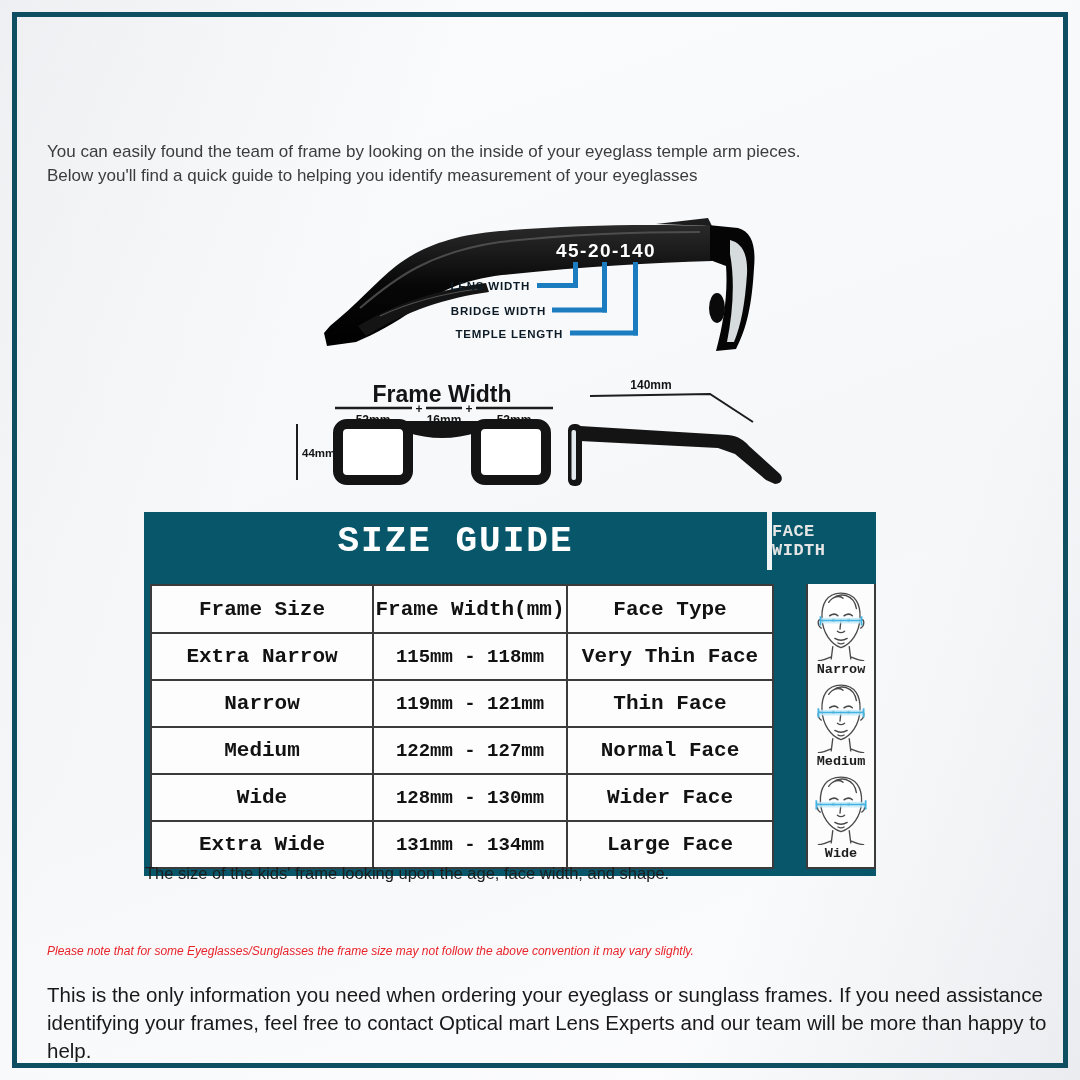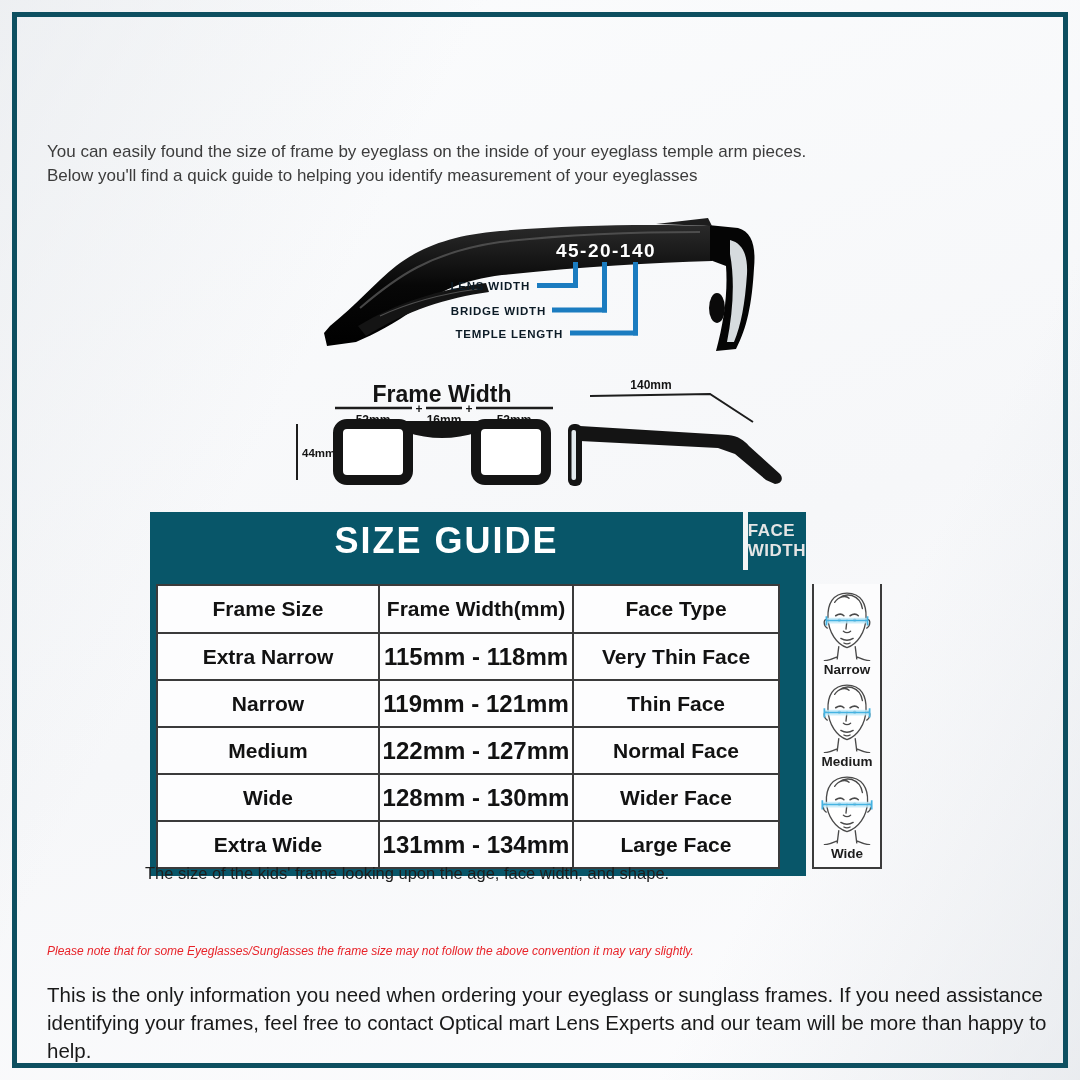--- a/index.html
+++ b/index.html
@@ -10,34 +10,34 @@
       linear-gradient(297deg, rgba(221,225,230,.60) 0%, rgba(255,255,255,0) 26%),
       linear-gradient(117deg, rgba(226,229,233,.55) 0%, rgba(255,255,255,0) 30%),
       linear-gradient(160deg,#fbfcfd 0%,#f6f7f9 55%,#fdfdfe 100%);
   }
   .frame-border{position:absolute;inset:12px;border:5px solid #0d4f60;pointer-events:none;}
   .logo{position:absolute;left:418px;top:24px;width:304px;height:100px;}
   .intro{position:absolute;left:47px;top:140px;width:980px;font-size:17px;line-height:1.42;color:#3c3c3c;margin:0;}
   .temple-svg{position:absolute;left:300px;top:212px;}
   .frame-svg{position:absolute;left:280px;top:368px;}
 
-  .guide{position:absolute;left:150px;top:512px;width:656px;background:#085669;box-sizing:border-box;}
+  .guide{position:absolute;left:144px;top:512px;width:732px;background:#085669;box-sizing:border-box;font-family:Liberation Mono, monospace;}
   .guide-header{display:flex;height:58px;}
   .size-title{width:623px;display:flex;align-items:center;justify-content:center;
     color:#fff;font-size:36px;font-weight:800;letter-spacing:2px;}
   .hgap{width:5px;background:#f2f5f6;}
   .face-title{flex:1;display:flex;align-items:center;justify-content:center;
     color:#e5e5e5;font-size:17px;font-weight:800;letter-spacing:.5px;}
   .guide-body{display:flex;padding:14px 6px 7px 6px;gap:28px;}
   table.sizes{border-collapse:collapse;width:620px;table-layout:fixed;background:#fdfdfe;}
   table.sizes th,table.sizes td{border:2px solid #3b3b3b;text-align:center;padding:0;color:#121212;background:#fdfdfe;}
   table.sizes th{height:46px;font-size:21px;font-weight:700;}
   table.sizes td{height:45px;}
   td.c-size,td.c-face{font-size:21px;font-weight:700;}
-  td.c-width{font-size:24px;font-weight:600;}
+  td.c-width{font-size:19px;font-weight:600;}
   .col1{width:220px;}.col2{width:192px;}.col3{width:204px;}
   .face-col{width:156px;margin-left:4px;background:#fcfcfd;border:2px solid #3b3b3b;border-top:none;
     display:flex;flex-direction:column;align-items:center;justify-content:space-between;padding:5px 0 6px 0;box-sizing:border-box;}
   .face-fig{display:flex;flex-direction:column;align-items:center;}
   .face-label{font-size:13.5px;font-weight:700;color:#1c1c1c;margin-top:1px;}
 
   .notes{position:absolute;left:145px;top:861px;font-size:16.5px;color:#1d1d1d;line-height:1.5;}
   .notes-title{font-weight:700;font-size:17px;}
   .disclaimer{position:absolute;left:47px;top:944px;width:990px;font-size:12px;font-style:italic;
     font-weight:500;color:#e82329;}
@@ -45,21 +45,21 @@
   svg text{font-family:"Liberation Sans","DejaVu Sans",sans-serif;}
 </style>
 </head>
 <body>
 
 <div class="canvas">
   <div class="frame-border"></div>
 
 
   <p class="intro">
-    <span>You can easily found the size of frame by eyeglass on the inside of your eyeglass temple arm pieces.</span><br>
+    <span>You can easily found the team of frame by looking on the inside of your eyeglass temple arm pieces.</span><br>
     <span>Below you'll find a quick guide to helping you identify measurement of your eyeglasses</span>
   </p>
 
   <svg class="temple-svg" width="470" height="152" viewBox="0 0 470 152">
     <defs>
       <linearGradient id="armg" x1="0" y1="0" x2="0" y2="1">
         <stop offset="0" stop-color="#2a2a2a"></stop>
           <stop offset="0.5" stop-color="#070707"></stop>
           <stop offset="1" stop-color="#000"></stop>
       </linearGradient>

